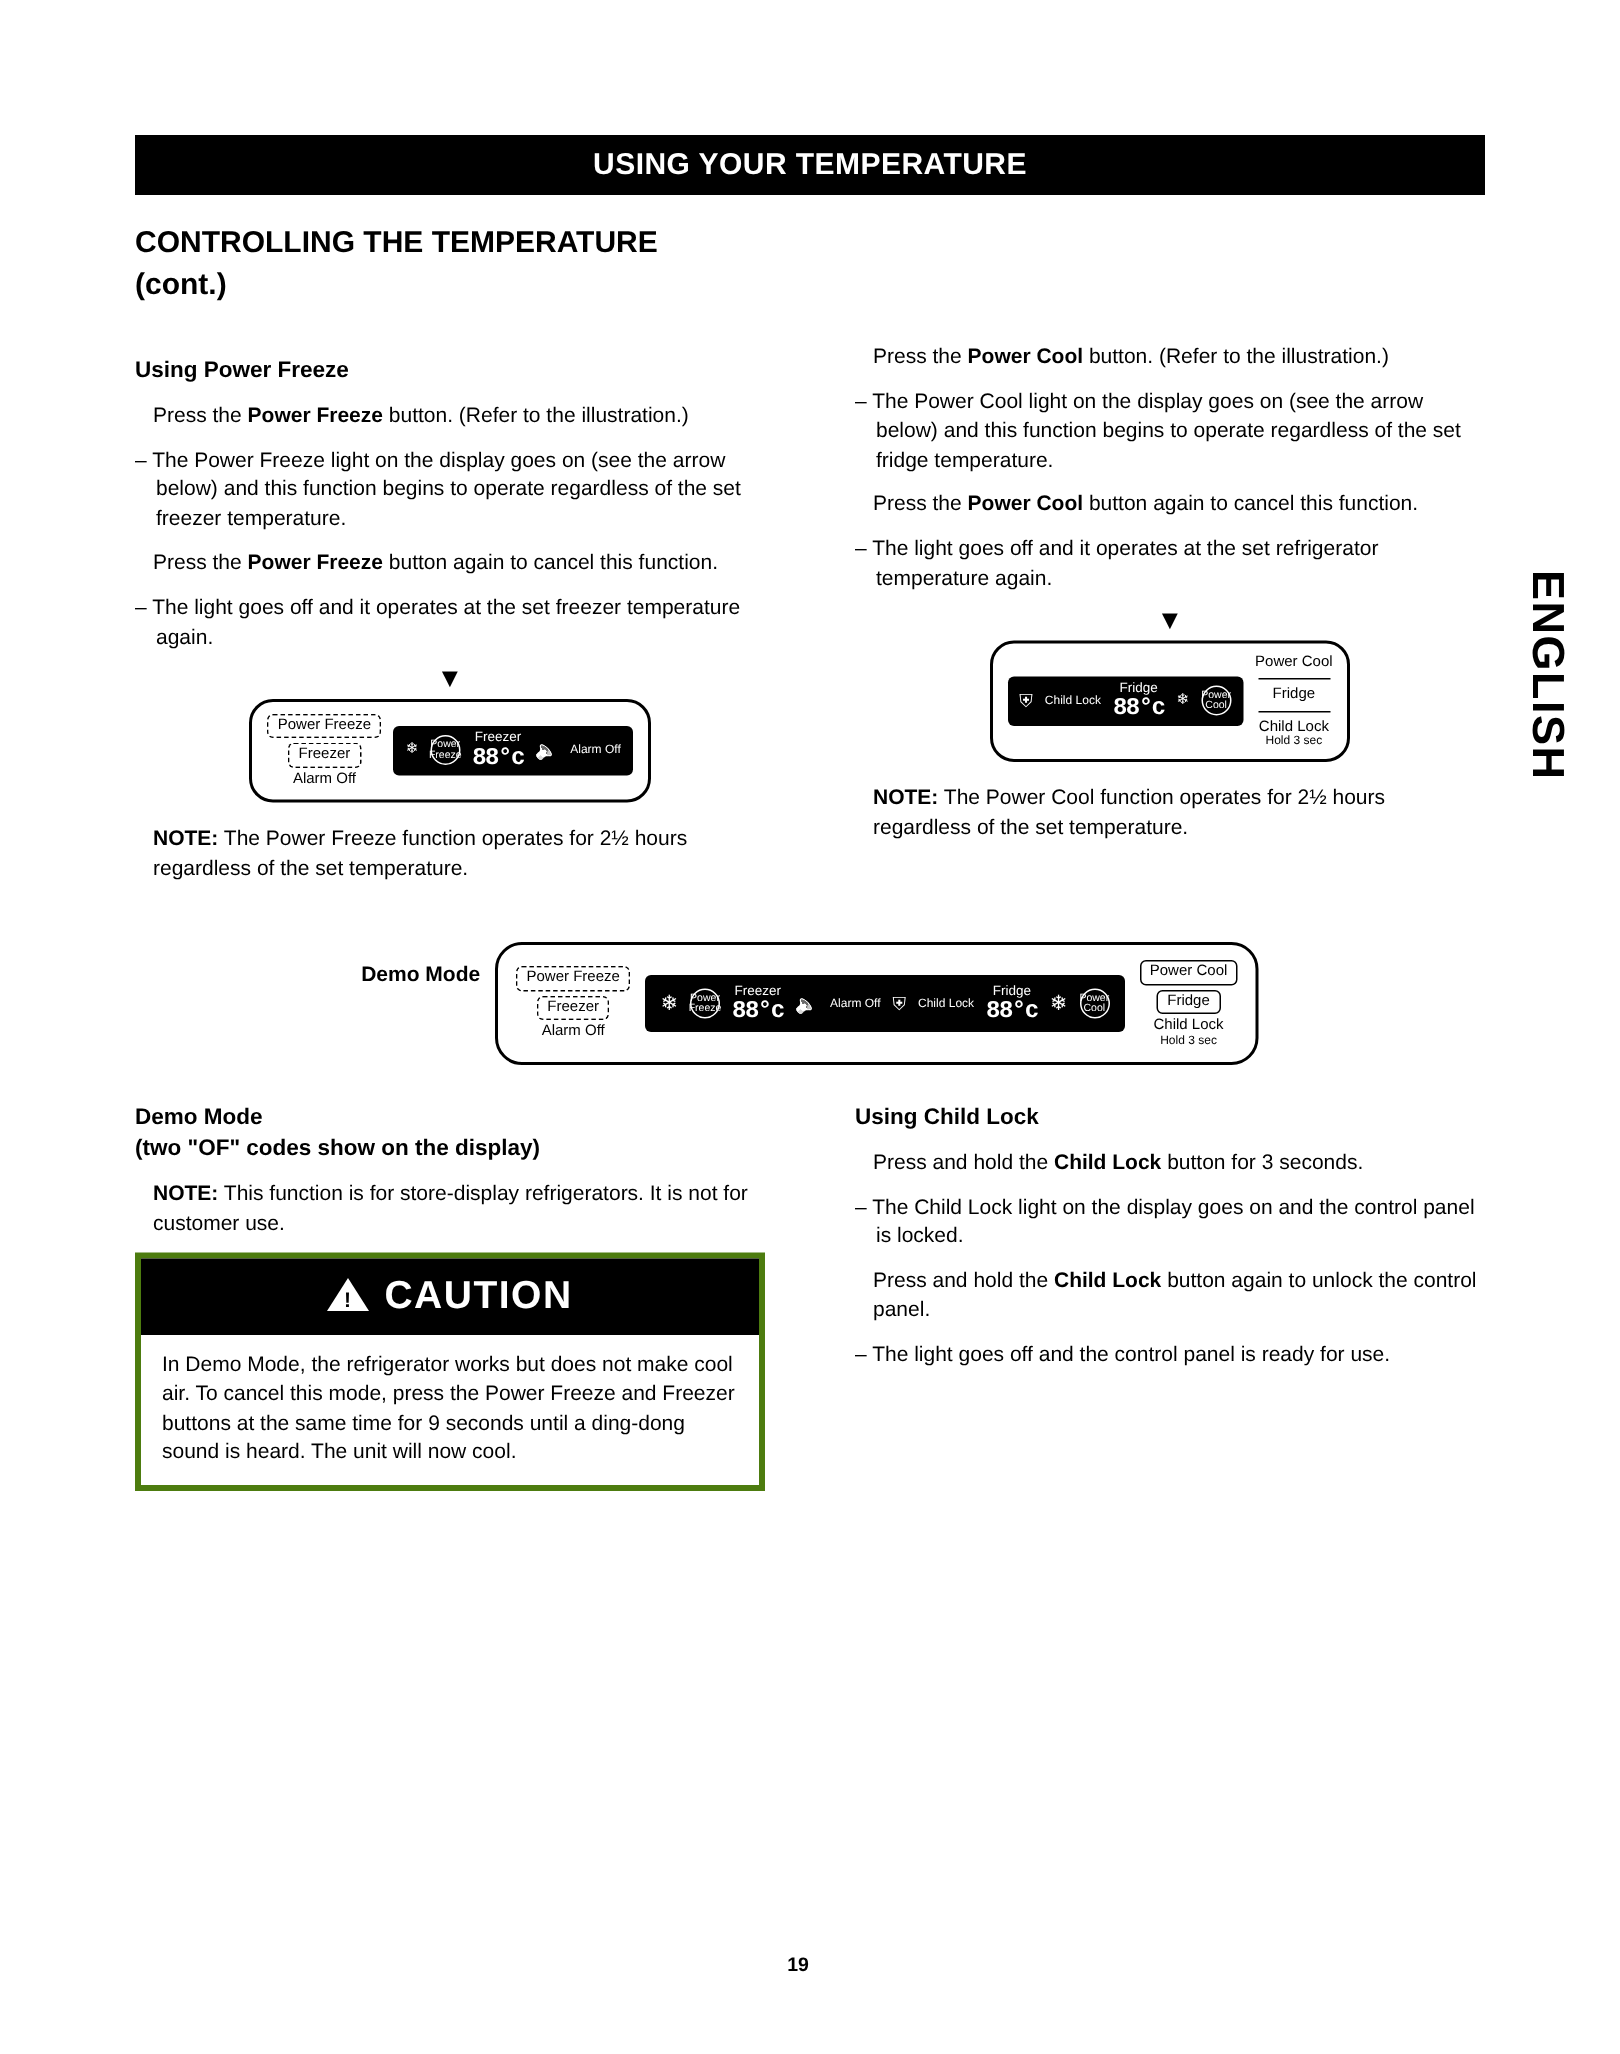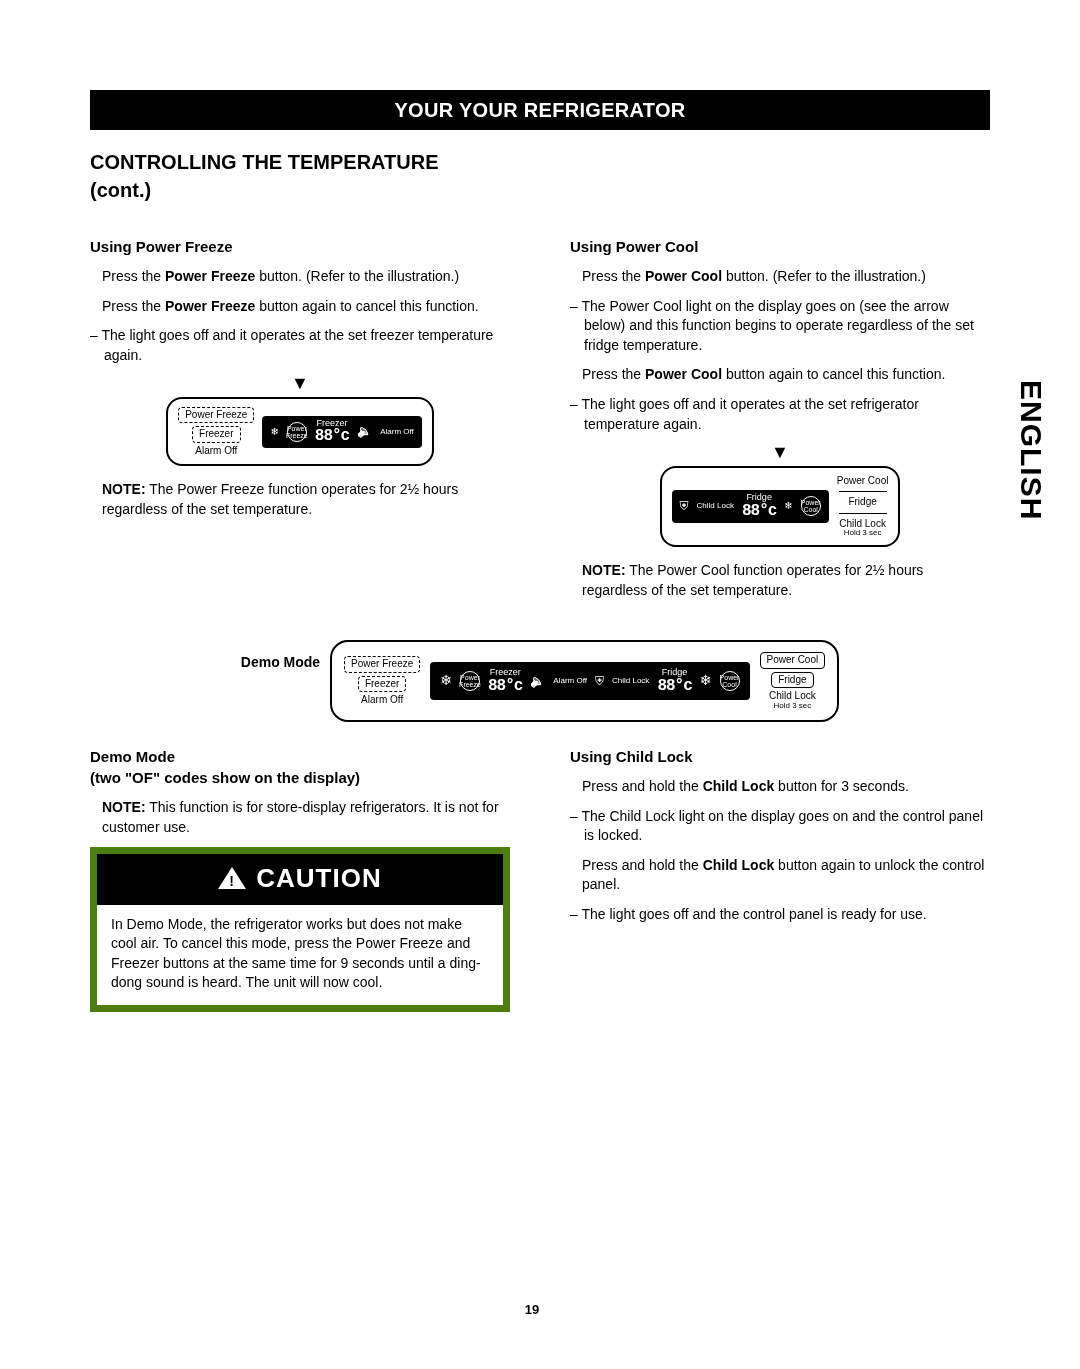--- a/index.html
+++ b/index.html
@@ -136,21 +136,21 @@
   .wide-panel .display { padding: 6px 10px; }
   .demo-label {
     font-weight: 700;
     font-size: 14px;
     margin-right: 6px;
     white-space: nowrap;
   }
   .twoline { display:flex; flex-direction:column; line-height:1.05; align-items:center; }
   .hr-mini { border:none; border-top:1px solid #000; width:48px; margin:2px 0; }
   .caution-box {
-    border: 7px solid #4d7c0f;
+    border: 4px solid #4d7c0f;
     margin: 10px 0;
   }
   .caution-head {
     background: #000;
     color: #fff;
     text-align: center;
     padding: 6px 0 8px 0;
     font-weight: 900;
     font-size: 26px;
     letter-spacing: 1px;
@@ -191,35 +191,36 @@
   .lock::before { content:"⛨"; font-size:12px; filter: grayscale(1) brightness(5); }
   .disp-label { font-size:9px; color:#fff; }
 </style>
 </head>
 <body>
 
 <div class="page">
 
   <div class="lang-tab">ENGLISH</div>
 
-  <div class="banner">YOUR YOUR REFRIGERATOR</div>
+  <div class="banner">USING YOUR TEMPERATURE</div>
 
   <div class="h1">
     <span>CONTROLLING THE TEMPERATURE</span><br>
     <span>(cont.)</span>
   </div>
 
   <div class="two-col">
 
     <div class="col">
       <div class="sub">Using Power Freeze</div>
 
       <p class="para">
         <span>Press the </span><span class="bold-inline">Power Freeze</span><span> button. (Refer to the illustration.)</span>
       </p>
+      <p class="bullet">The Power Freeze light on the display goes on (see the arrow below) and this function begins to operate regardless of the set freezer temperature.</p>
       <p class="para">
         <span>Press the </span><span class="bold-inline">Power Freeze</span><span> button again to cancel this function.</span>
       </p>
       <p class="bullet">The light goes off and it operates at the set freezer temperature again.</p>
 
       <div class="panel-row-center">
         <div style="text-align:center; margin-bottom:-2px;"><span class="arrow-down">▼</span></div>
         <div class="panel-small">
           <div class="panel-row">
             <div class="btngroup">
@@ -240,21 +241,20 @@
           </div>
         </div>
       </div>
 
       <p class="para">
         <span class="bold-inline">NOTE:</span><span> The Power Freeze function operates for 2½ hours regardless of the set temperature.</span>
       </p>
     </div>
 
     <div class="col">
-      <div class="sub">Using Power Cool</div>
 
       <p class="para">
         <span>Press the </span><span class="bold-inline">Power Cool</span><span> button. (Refer to the illustration.)</span>
       </p>
       <p class="bullet">The Power Cool light on the display goes on (see the arrow below) and this function begins to operate regardless of the set fridge temperature.</p>
       <p class="para">
         <span>Press the </span><span class="bold-inline">Power Cool</span><span> button again to cancel this function.</span>
       </p>
       <p class="bullet">The light goes off and it operates at the set refrigerator temperature again.</p>
 

